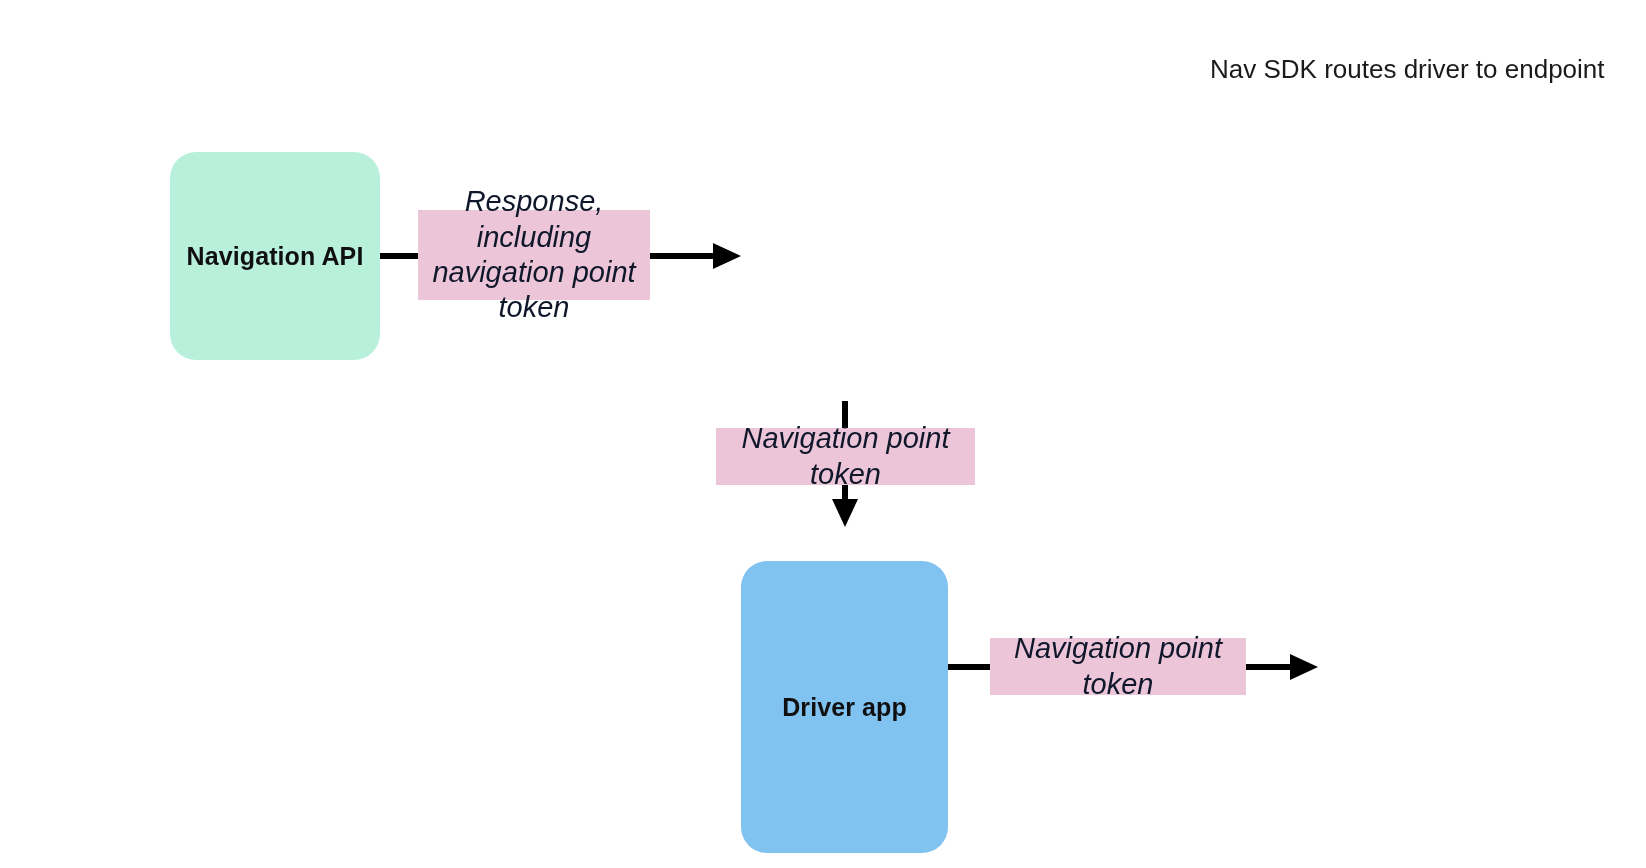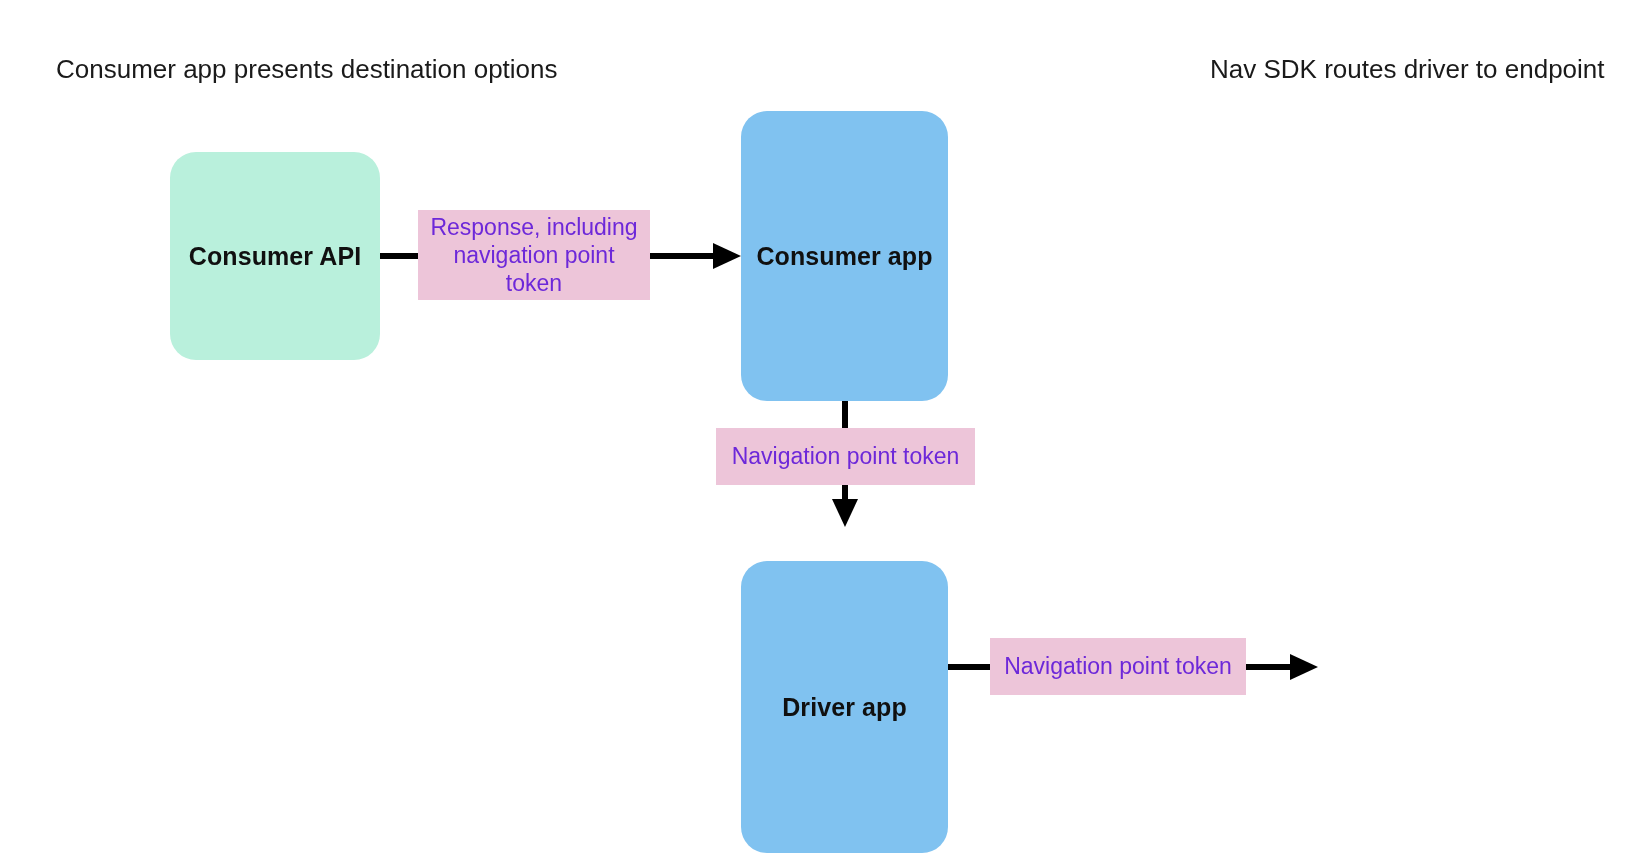--- a/index.html
+++ b/index.html
@@ -89,46 +89,46 @@
   .edge-label {
     position: absolute;
     background: #edc5d9;
     display: flex;
     align-items: center;
     justify-content: center;
     box-sizing: border-box;
     padding: 4px 10px;
   }
   .edge-label-text {
-    font-size: 23px;
+    font-size: 29px;
     font-weight: 400;
-    color: #6d28d9;
+    color: #0f172a;
     text-align: center;
     line-height: 1.22;
     white-space: pre-line;
+    font-style: italic;
   }
   #edge-label-response {
     left: 418px; top: 210px;
     width: 232px; height: 90px;
   }
   #edge-label-consumer-driver {
     left: 716px; top: 428px;
     width: 259px; height: 57px;
   }
   #edge-label-driver-navsdk {
     left: 990px; top: 638px;
     width: 256px; height: 57px;
   }
 </style>
 </head>
 <body>
 
 <div id="canvas">
 
-  <div id="header-0" class="col-header">Consumer app presents destination options</div>
   <div id="header-2" class="col-header">Nav SDK routes driver to endpoint</div>
 
   <svg class="connector-svg" viewBox="0 0 1646 868" xmlns="http://www.w3.org/2000/svg">
 
     <g>
       <line class="conn-line" x1="380" y1="256" x2="722" y2="256"></line>
       <polygon class="conn-head" points="741,256 713,243 713,269"></polygon>
     </g>
 
     <g>
@@ -136,26 +136,23 @@
       <polygon class="conn-head" points="845,527 832,499 858,499"></polygon>
     </g>
 
     <g>
       <line class="conn-line" x1="948" y1="667" x2="1300" y2="667"></line>
       <polygon class="conn-head" points="1318,667 1290,654 1290,680"></polygon>
     </g>
   </svg>
 
   <div id="node-geocoding-api" class="node">
-    <span class="node-label">Consumer API</span>
+    <span class="node-label">Navigation API</span>
   </div>
 
-  <div id="node-consumer-app" class="node">
-    <span class="node-label">Consumer app</span>
-  </div>
 
   <div id="node-driver-app" class="node">
     <span class="node-label">Driver app</span>
   </div>
 
 
   <div id="edge-label-response" class="edge-label">
     <span class="edge-label-text">Response, including
 navigation point
 token</span>

